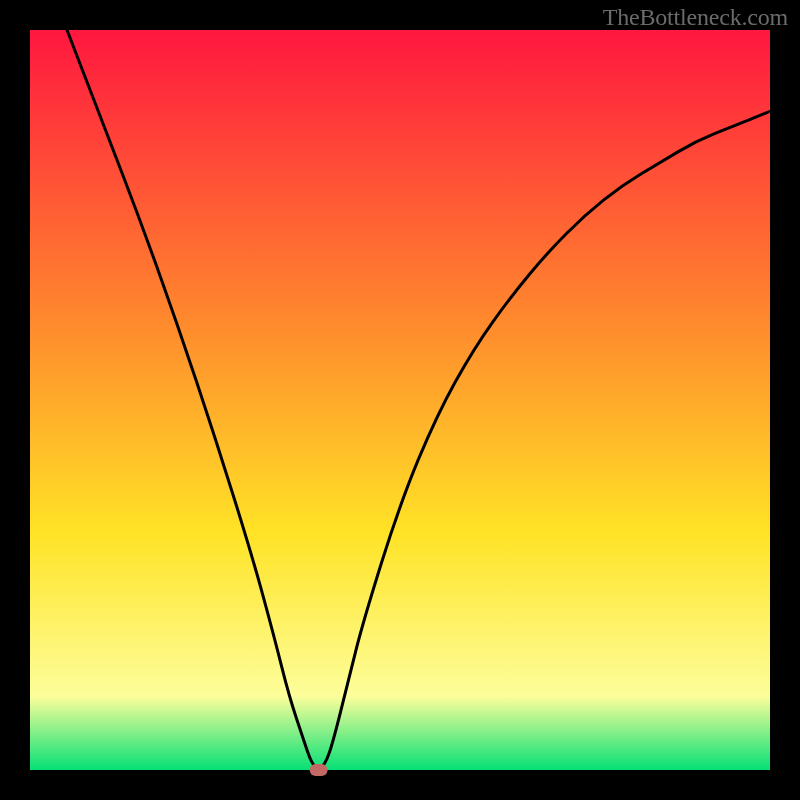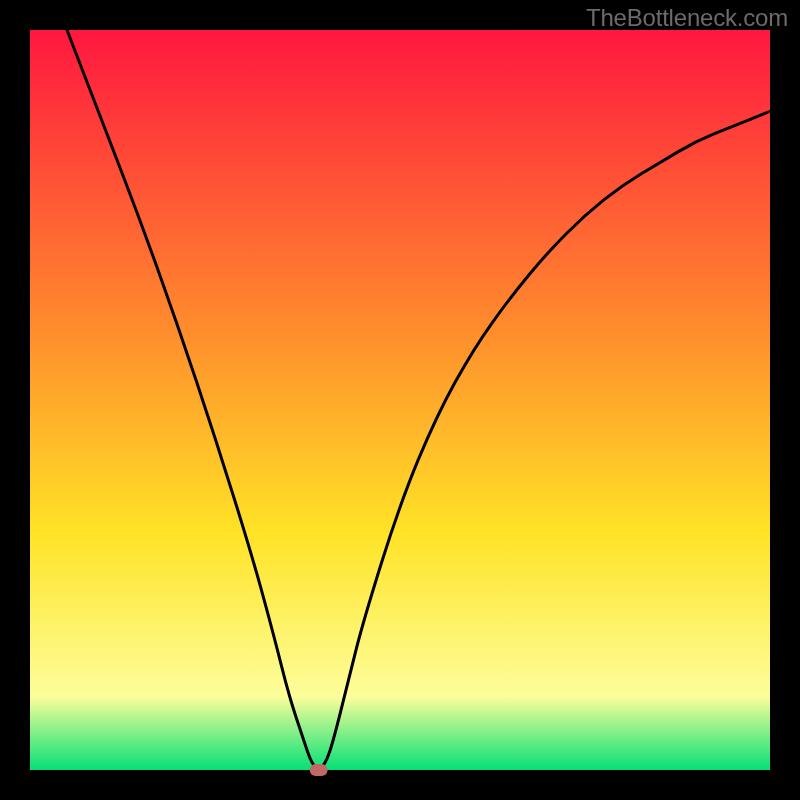--- a/index.html
+++ b/index.html
@@ -8,20 +8,21 @@
     width: 800px;
     height: 800px;
     background: #000000;
     overflow: hidden;
     font-family: Arial, Helvetica, sans-serif;
   }
   .wrapper {
     position: relative;
     width: 800px;
     height: 744px;
+    font-family: Liberation Serif, serif;
   }
   .attribution {
     position: absolute;
     top: 4px;
     right: 12px;
     color: #6b6b6b;
     font-size: 24px;
     font-weight: 500;
     letter-spacing: -0.2px;
     z-index: 3;

